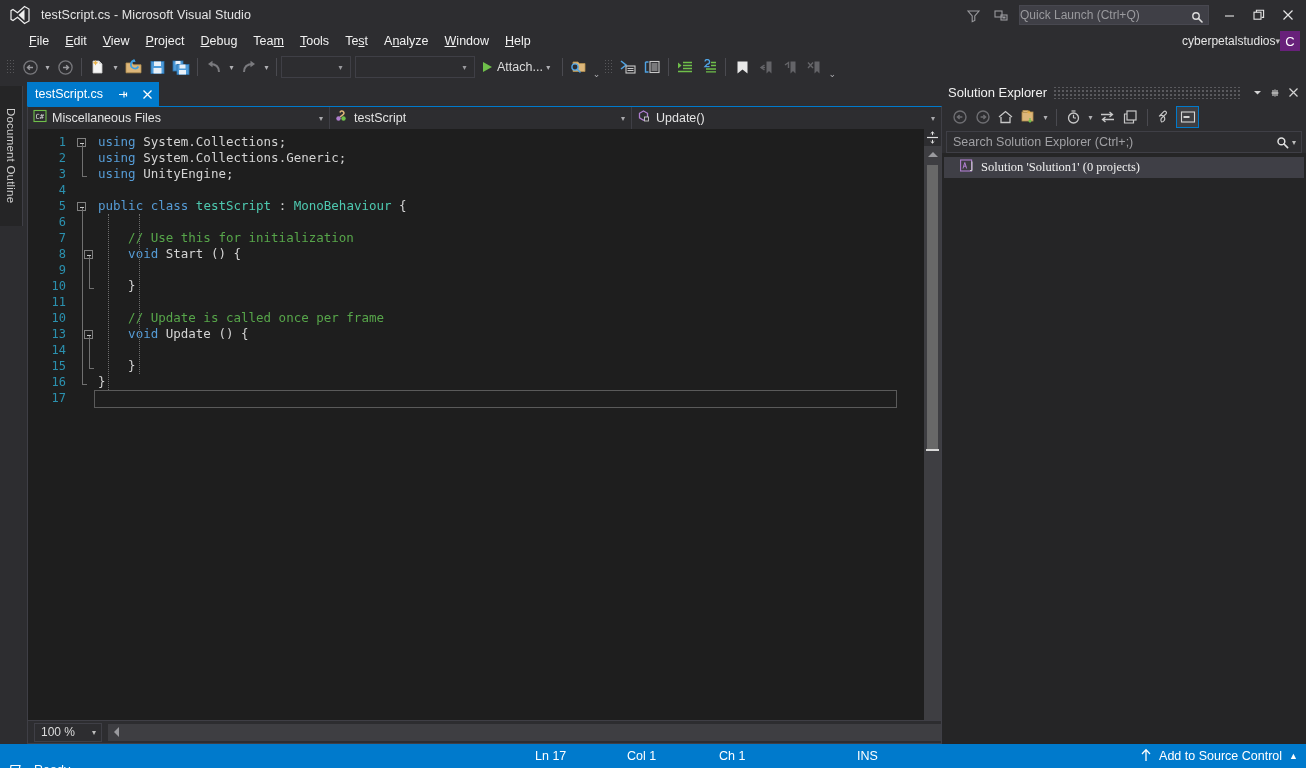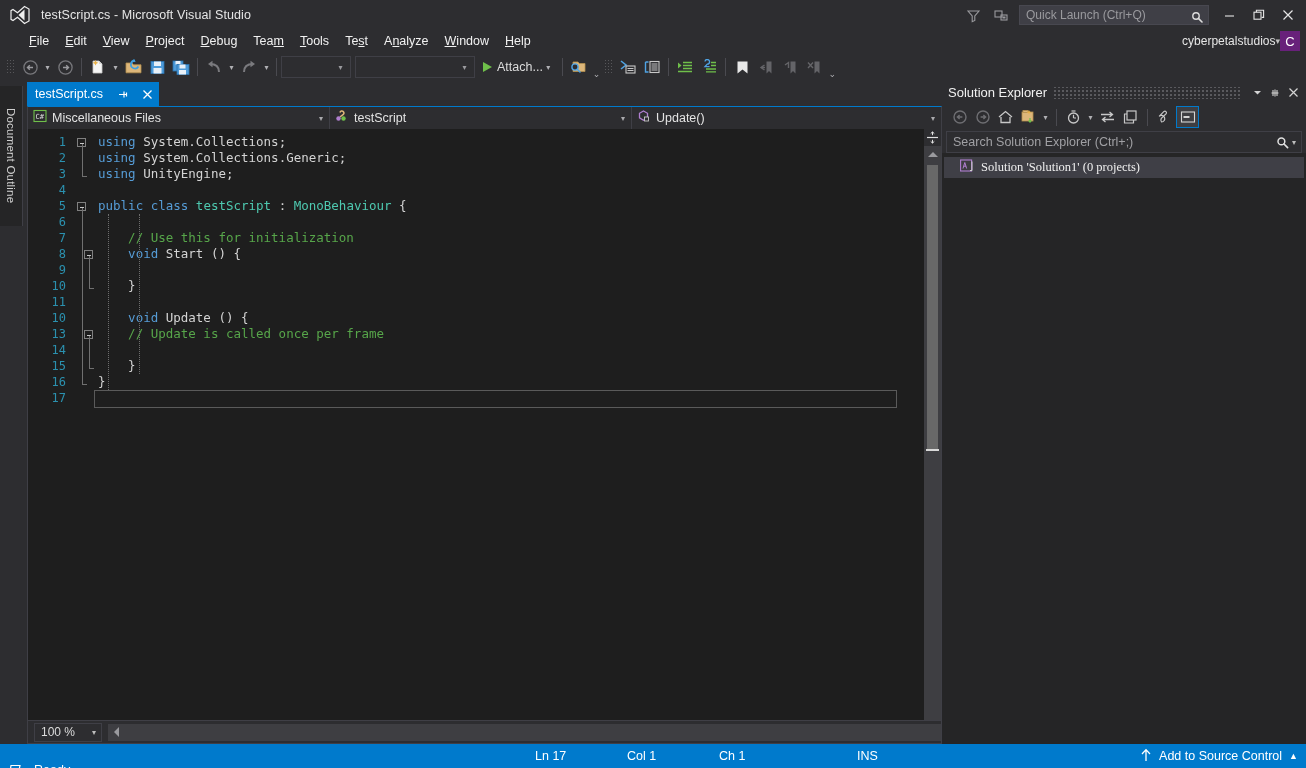--- a/index.html
+++ b/index.html
@@ -26,21 +26,21 @@
   .title-right { position: absolute; right: 4px; top: 0; height: 30px; display: flex; align-items: center; }
   .tb-ico { width: 28px; height: 26px; display: flex; align-items: center; justify-content: center; color: #9A9A9E; }
   .tb-ico svg { display: block; }
   .quicklaunch {
     width: 190px; height: 20px; background: #3F3F46; border: 1px solid #484850;
     display: flex; align-items: center; margin: 0 6px 0 4px; position: relative;
   }
   .quicklaunch input {
     background: transparent; border: 0; outline: none; color: #e5e5e5;
     font-family: "Liberation Sans", sans-serif; font-size: 12px;
-    padding-left: 6px; width: 160px; height: 30px;
+    width: 160px; height: 30px;
   }
   .quicklaunch input::placeholder { color: #9A9A9E; opacity: 1; }
   .ql-search { position: absolute; right: 5px; top: 3px; color: #DDD; }
   .wbtn { width: 29px; height: 24px; display: flex; align-items: center; justify-content: center; color: #E6E6E6; }
 
   
   .menubar {
     height: 22px; display: flex; align-items: center; padding-left: 21px;
     position: relative; flex: 0 0 22px; background: #2D2D30;
   }
@@ -588,22 +588,22 @@
               <div class="cline"><span class="tok-kw">using</span><span class="tok-id"> System.Collections.Generic;</span></div>
               <div class="cline"><span class="tok-kw">using</span><span class="tok-id"> UnityEngine;</span></div>
               <div class="cline">&nbsp;</div>
               <div class="cline"><span class="tok-kw">public</span><span class="tok-id"> </span><span class="tok-kw">class</span><span class="tok-id"> </span><span class="tok-type">testScript</span><span class="tok-id"> : </span><span class="tok-type">MonoBehaviour</span><span class="tok-id"> {</span></div>
               <div class="cline">&nbsp;</div>
               <div class="cline"><span class="tok-cmt">    // Use this for initialization</span></div>
               <div class="cline"><span class="tok-id">    </span><span class="tok-kw">void</span><span class="tok-id"> Start () {</span></div>
               <div class="cline">&nbsp;</div>
               <div class="cline"><span class="tok-id">    }</span></div>
               <div class="cline">&nbsp;</div>
+              <div class="cline"><span class="tok-cmt">    // Update is called once per frame</span></div>
               <div class="cline"><span class="tok-id">    </span><span class="tok-kw">void</span><span class="tok-id"> Update () {</span></div>
-              <div class="cline"><span class="tok-cmt">    // Update is called once per frame</span></div>
               <div class="cline">&nbsp;</div>
               <div class="cline"><span class="tok-id">    }</span></div>
               <div class="cline"><span class="tok-id">}</span></div>
               <div class="cline current"></div>
               <div class="indent-guide" style="left: 14px; top: 85px; bottom: auto; height: 176px;"></div>
               <div class="indent-guide" style="left: 45px; top: 85px; bottom: auto; height: 160px;"></div>
             </div>
 
           <div class="vscroll">
             <div class="splitter-btn">

